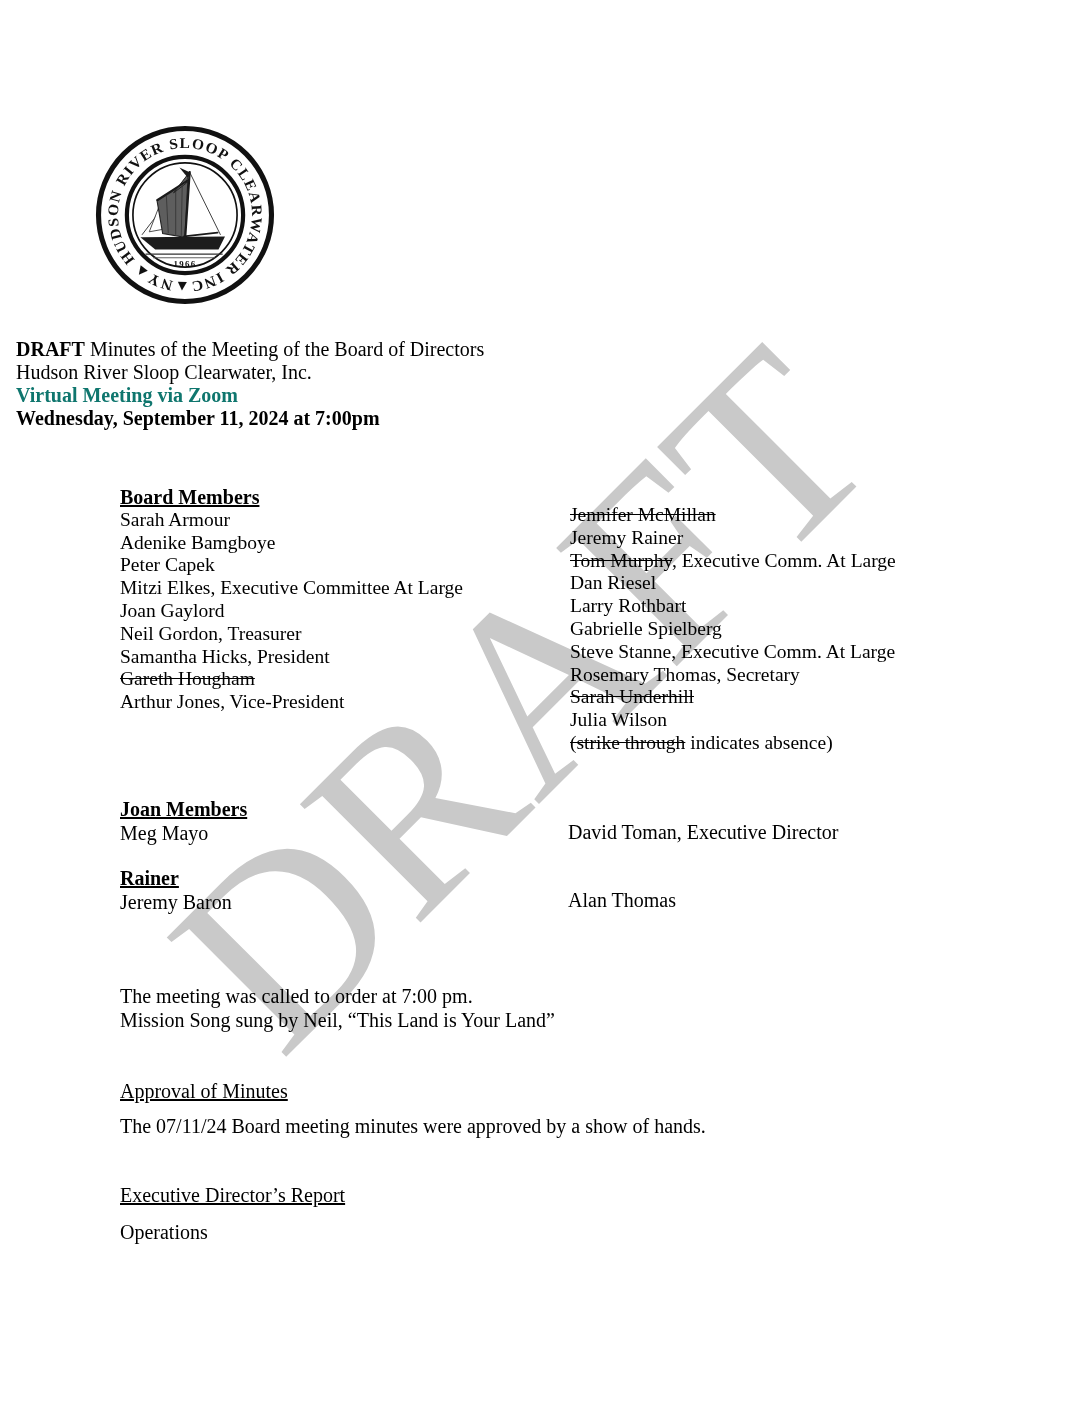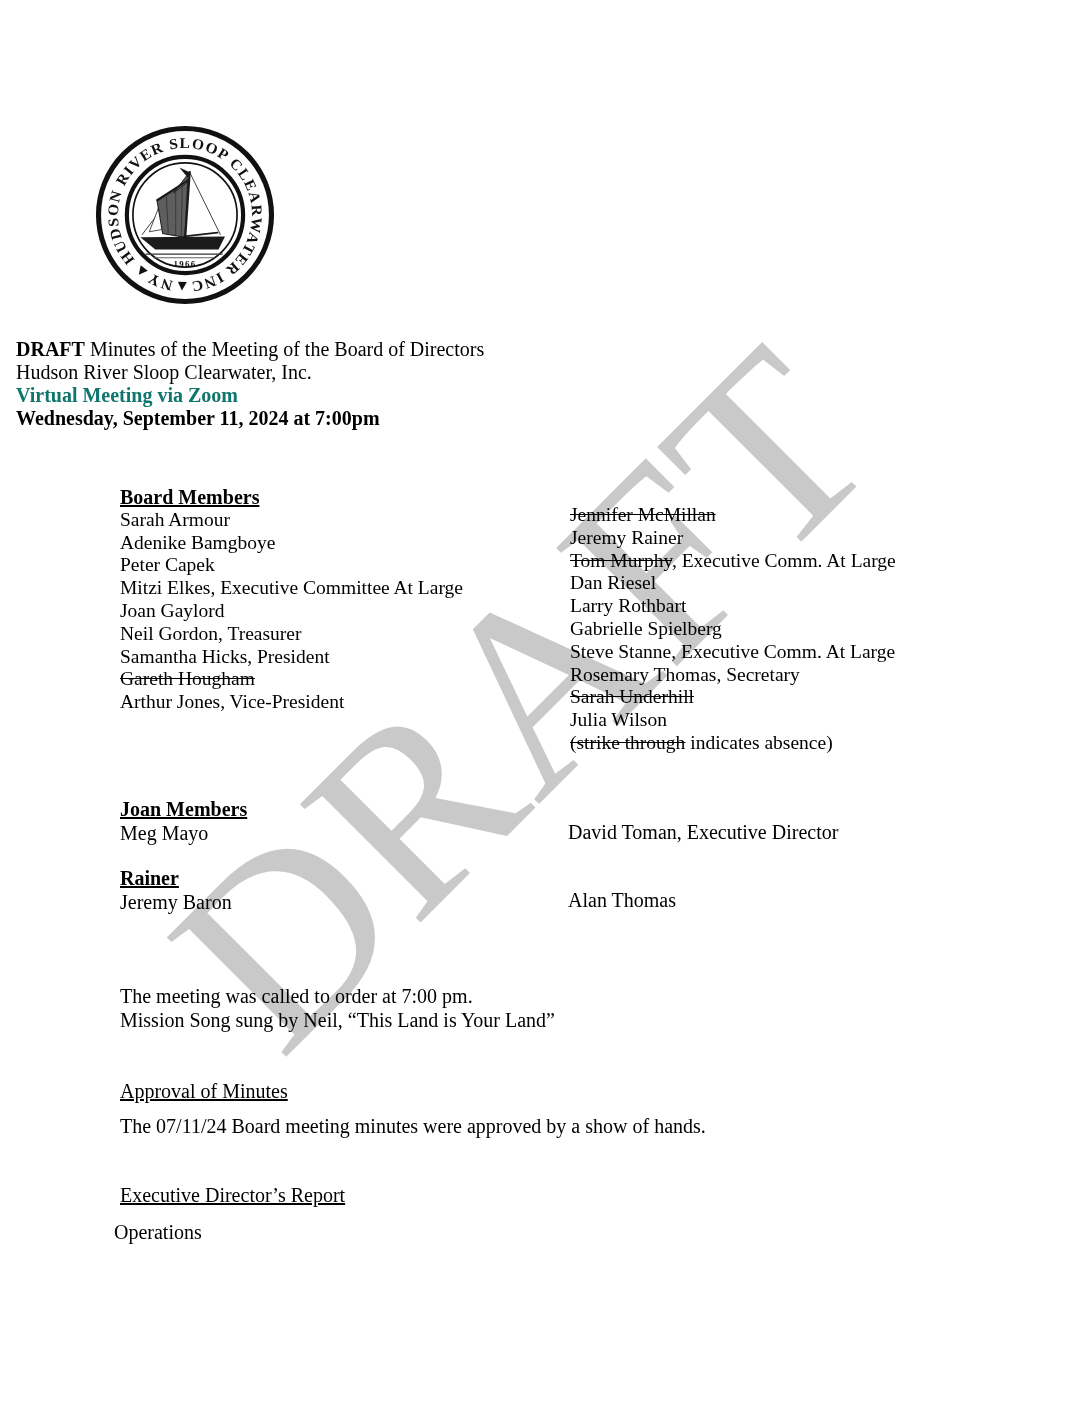--- a/index.html
+++ b/index.html
@@ -39,21 +39,21 @@
   .staff-heading   { left:120px; top:797px; }
   .staff-left      { left:120px; top:821px; }
   .staff-right     { left:568px; top:820px; }
   .members-heading { left:120px; top:866px; }
   .members-left    { left:120px; top:890px; }
   .members-right   { left:568px; top:888px; }
   .para            { left:120px; top:984px; width:700px; }
   .approval-h      { left:120px; top:1079px; }
   .approval-t      { left:120px; top:1114px; width:760px; }
   .ed-h            { left:120px; top:1183px; }
-  .ops             { left:114px; top:1220px; }
+  .ops             { left:120px; top:1220px; }
 </style>
 </head>
 <body>
 
 <div class="page">
 
   <div class="watermark" style="color: rgb(201, 201, 201);">DRAFT</div>
 
   <div class="content">
 

